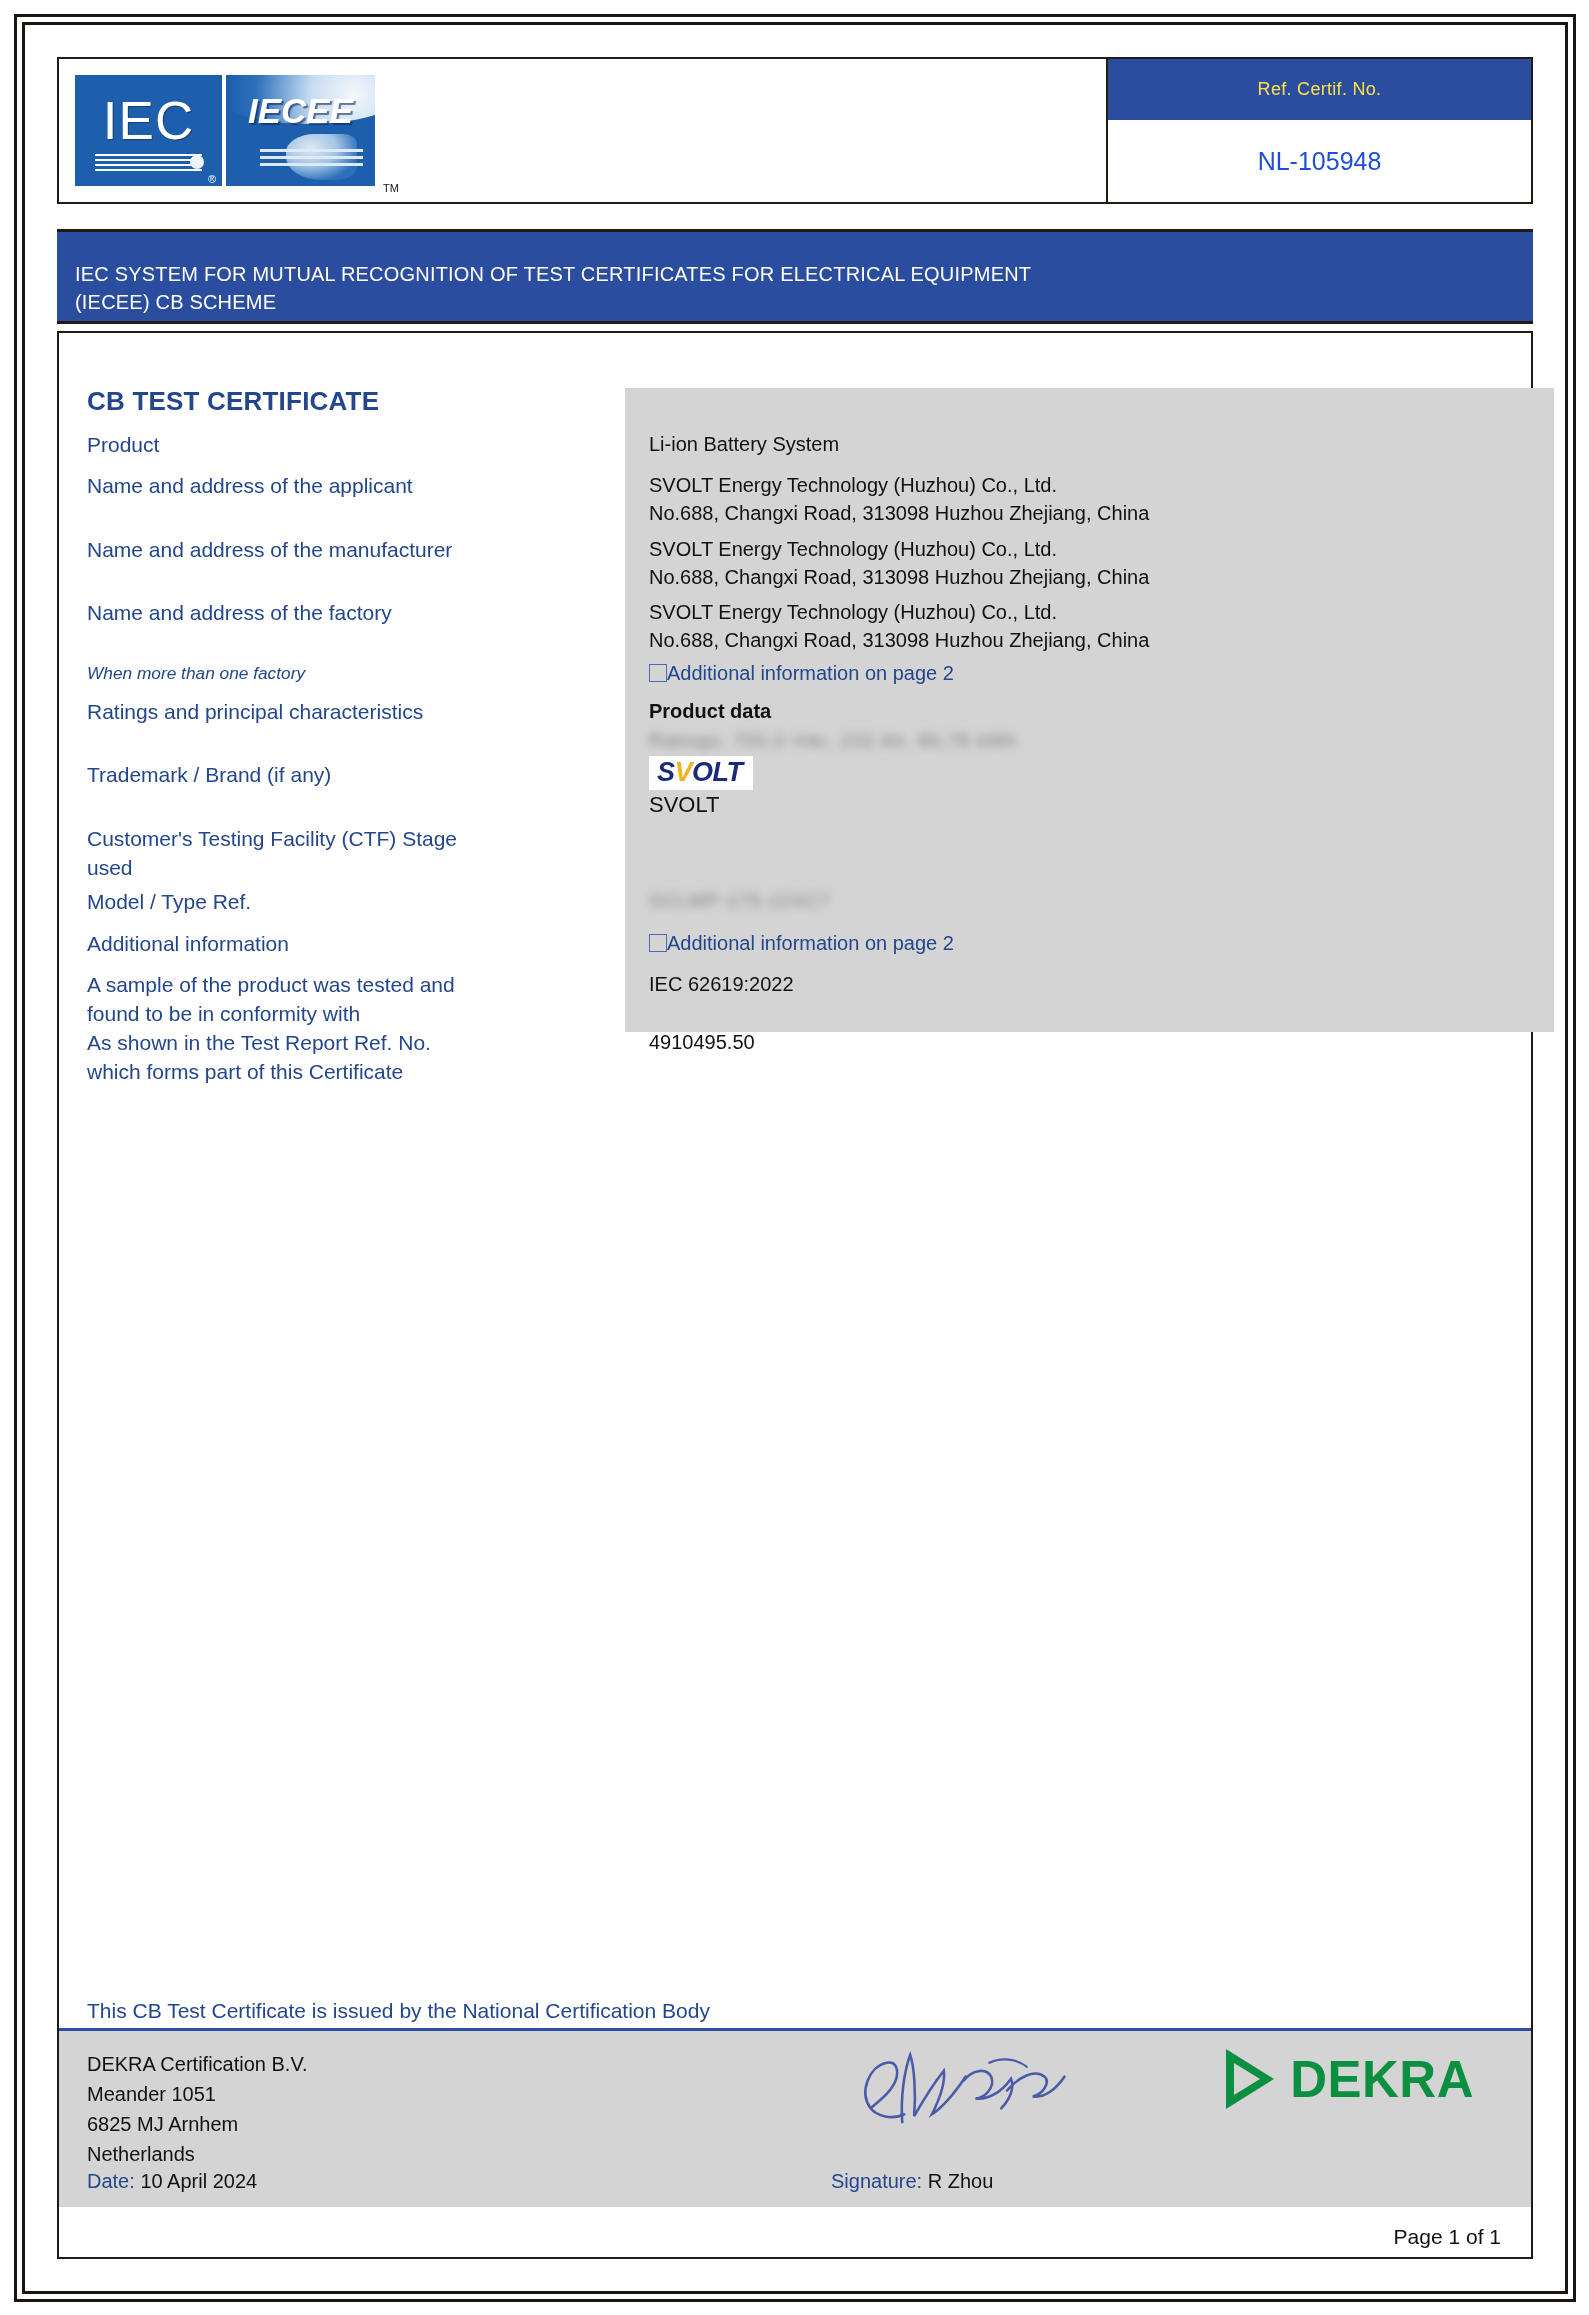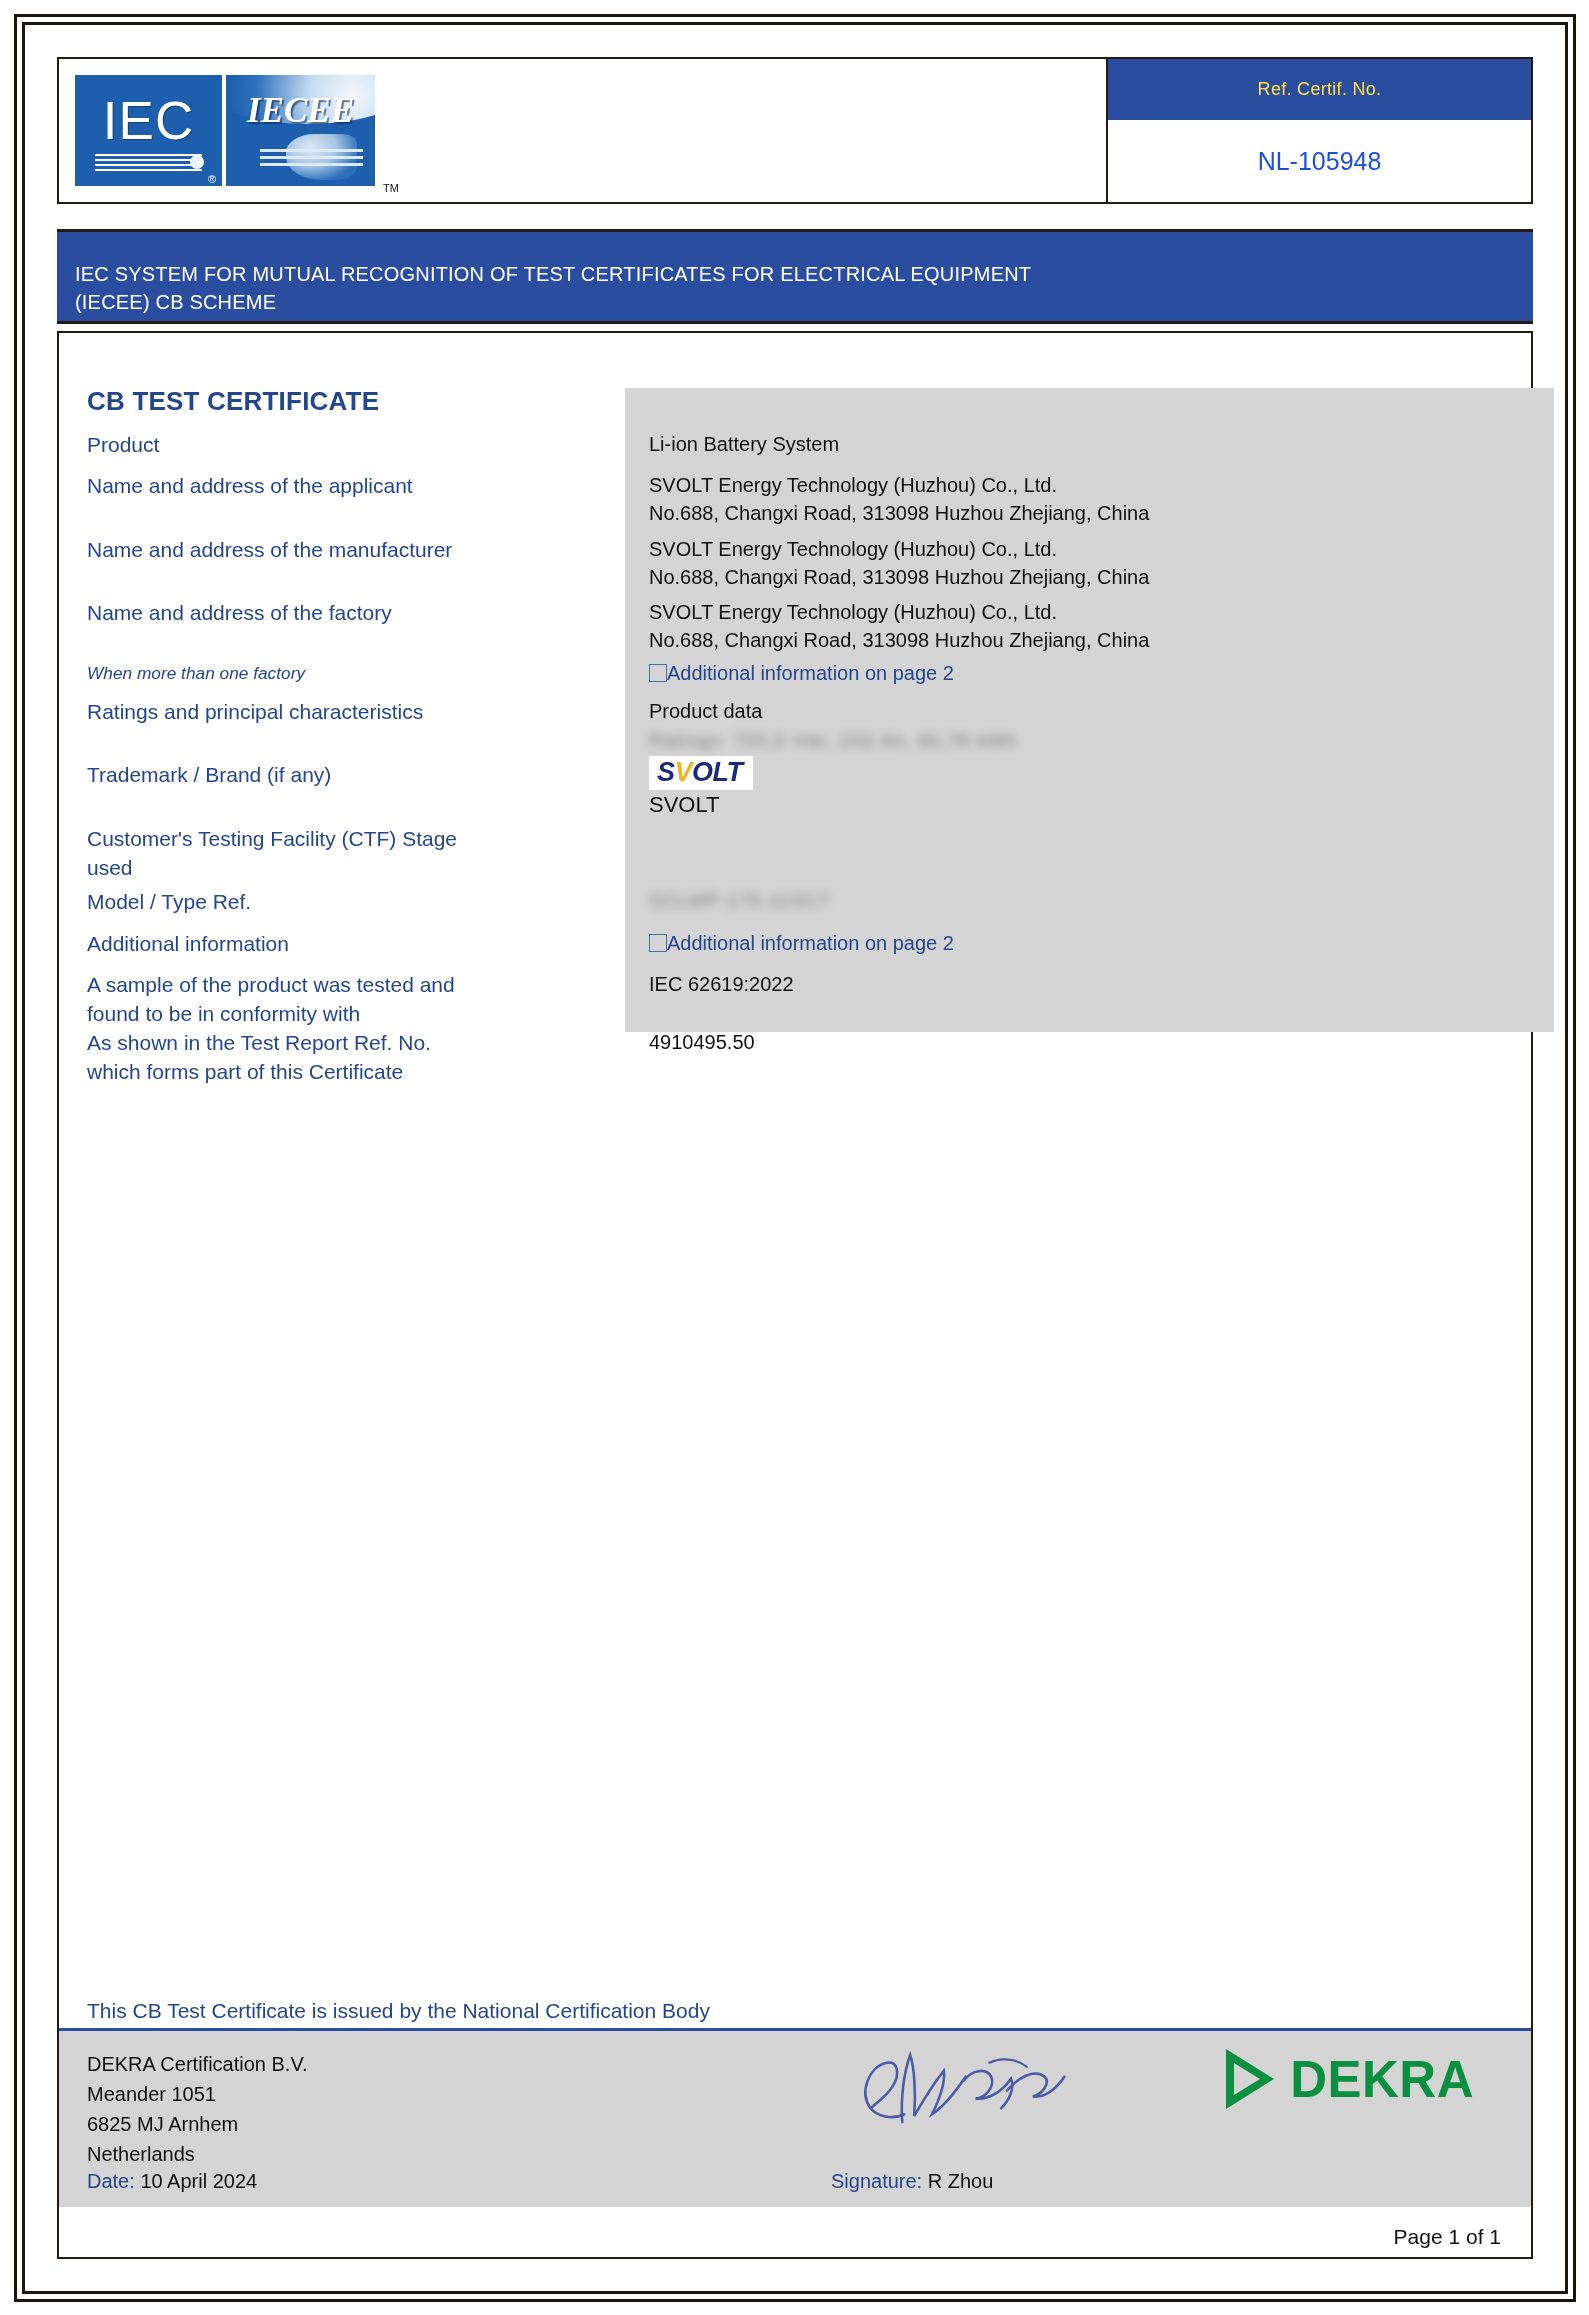--- a/index.html
+++ b/index.html
@@ -159,21 +159,20 @@
   }
   .iecee-text {
     position: relative;
     color: #ffffff;
     font-size: 35px;
     font-style: italic;
     font-weight: bold;
     letter-spacing: 0px;
     margin-top: 16px;
     text-shadow: 2px 2px 1px rgba(10,40,90,.6);
-    font-family: Liberation Serif, serif;
   }
   .iecee-lines {
     position: absolute;
     left: 34px;
     bottom: 16px;
     width: 103px;
   }
   .iecee-lines i {
     display: block;
     height: 3px;
@@ -275,21 +274,21 @@
     position: absolute;
     color: #111111;
     font-size: 20px;
     line-height: 28px;
     left: 0;
   }
   .value-row.blue {
     color: #23468c;
   }
   .value-row.bold {
-    font-weight: normal;
+    font-weight: bold;
   }
 
   .checkbox-line {
     display: flex;
     align-items: center;
   }
   .cb-box {
     width: 18px;
     height: 18px;
     border: 1.6px solid #4a6bb0;

